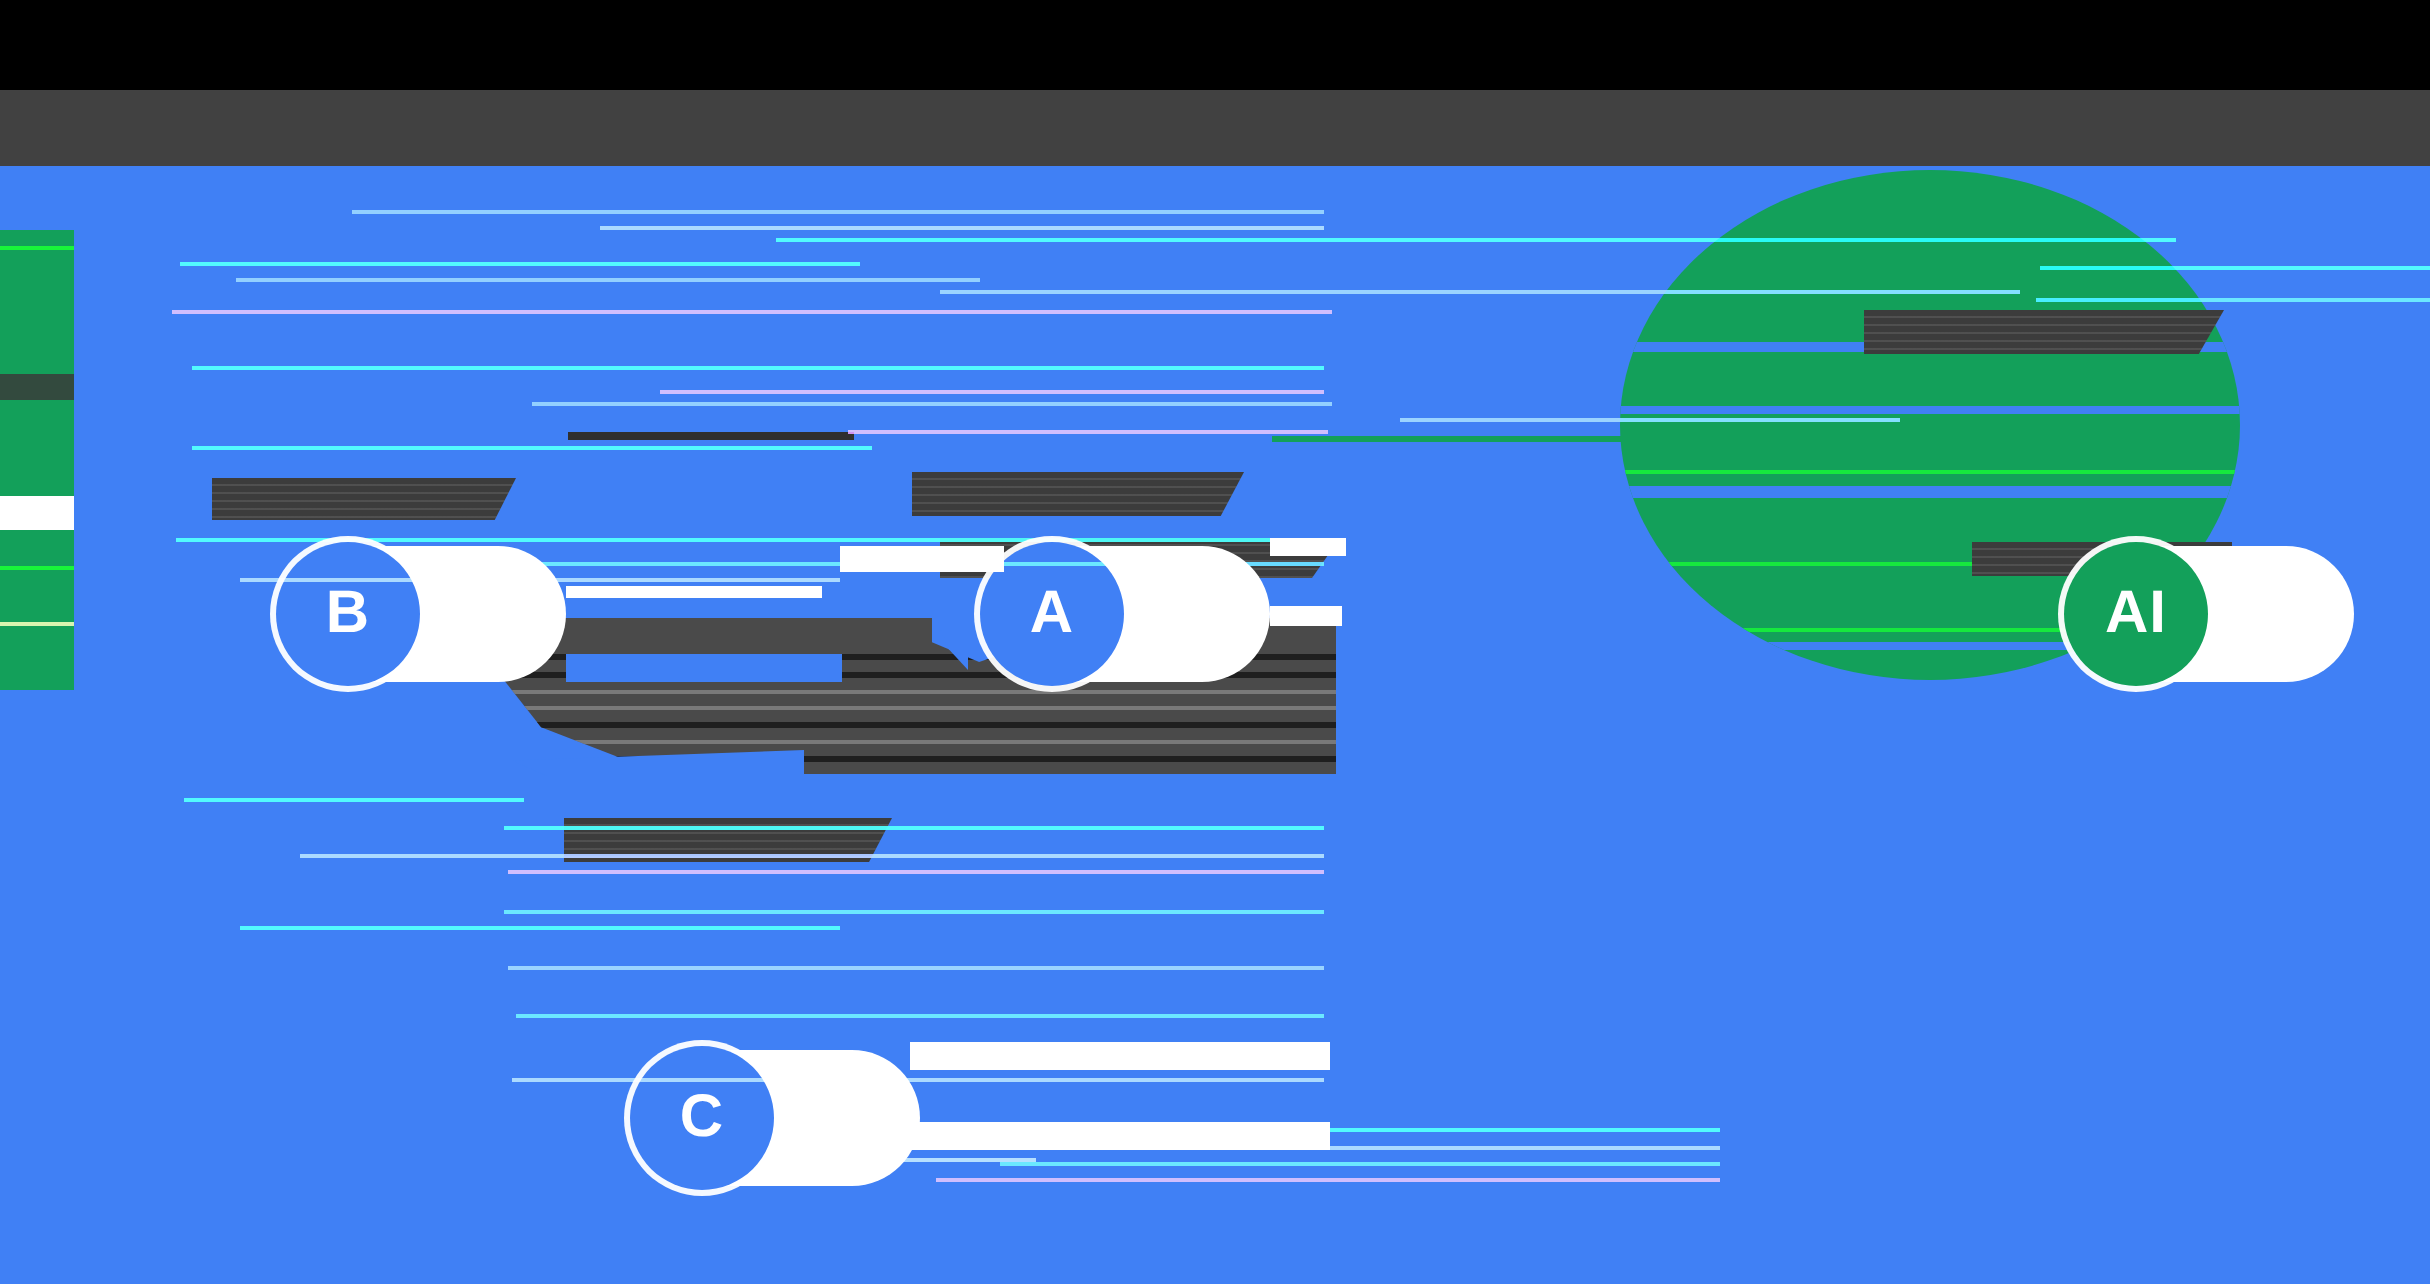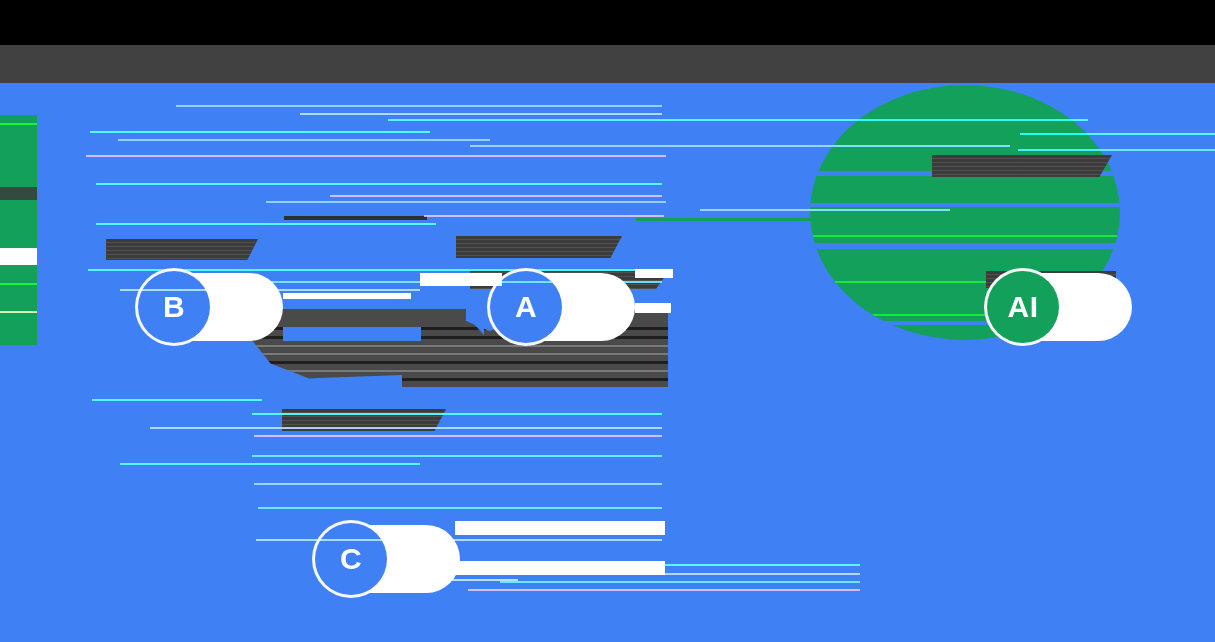--- a/index.html
+++ b/index.html
@@ -268,21 +268,21 @@
     <div class="shear-white" style="left:420px; top:190px; width:82px; height:13px;"></div>
     <div class="shear-white" style="left:635px; top:186px; width:38px; height:9px;"></div>
     <div class="shear-white" style="left:635px; top:220px; width:36px; height:10px;"></div>
 
     <div class="node" style="left:315px; top:442px; width:145px;">
       <div class="badge blue">C</div>
     </div>
     <div class="shear-white" style="left:455px; top:438px; width:210px; height:14px;"></div>
     <div class="shear-white" style="left:455px; top:478px; width:210px; height:14px;"></div>
 
-    <div class="node" style="left:987px; top:190px; width:145px;text-decoration:underline;">
+    <div class="node" style="left:1032px; top:190px; width:145px;text-decoration:underline;">
       <div class="badge green">AI</div>
     </div>
 
     <div class="glitch-layer">
       <div class="scan" style="left:176px; top:22px;  width:486px; background:#6fa0ff;"></div>
       <div class="scan" style="left:300px; top:30px;  width:362px; background:#8fb4ff;"></div>
       <div class="scan" style="left:388px; top:36px;  width:700px; background:#18f5f0;"></div>
       <div class="scan" style="left:90px;  top:48px;  width:340px; background:#18f5f0;"></div>
       <div class="scan" style="left:118px; top:56px;  width:372px; background:#6fa0ff;"></div>
       <div class="scan" style="left:1020px;top:50px;  width:195px; background:#18f5f0;"></div>

